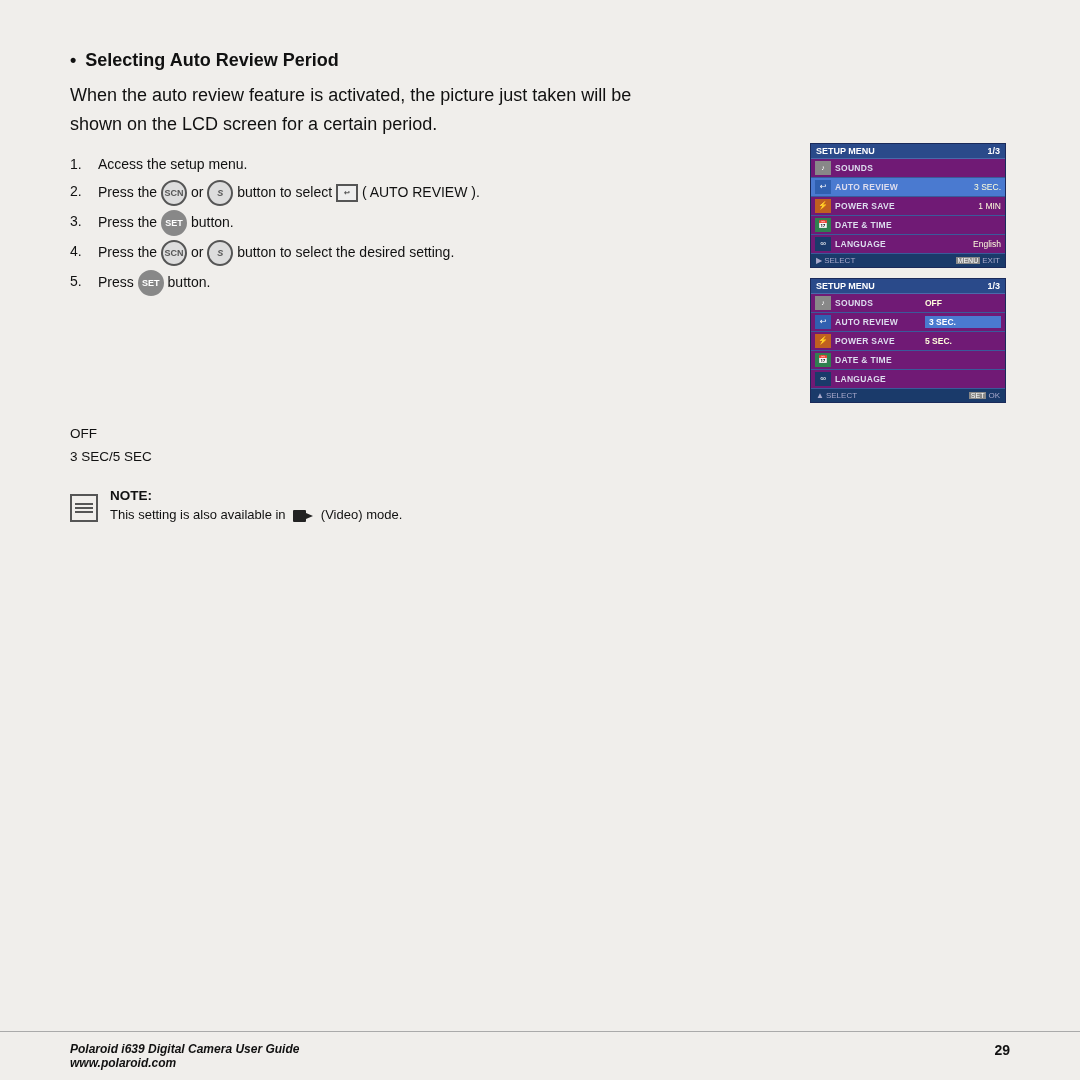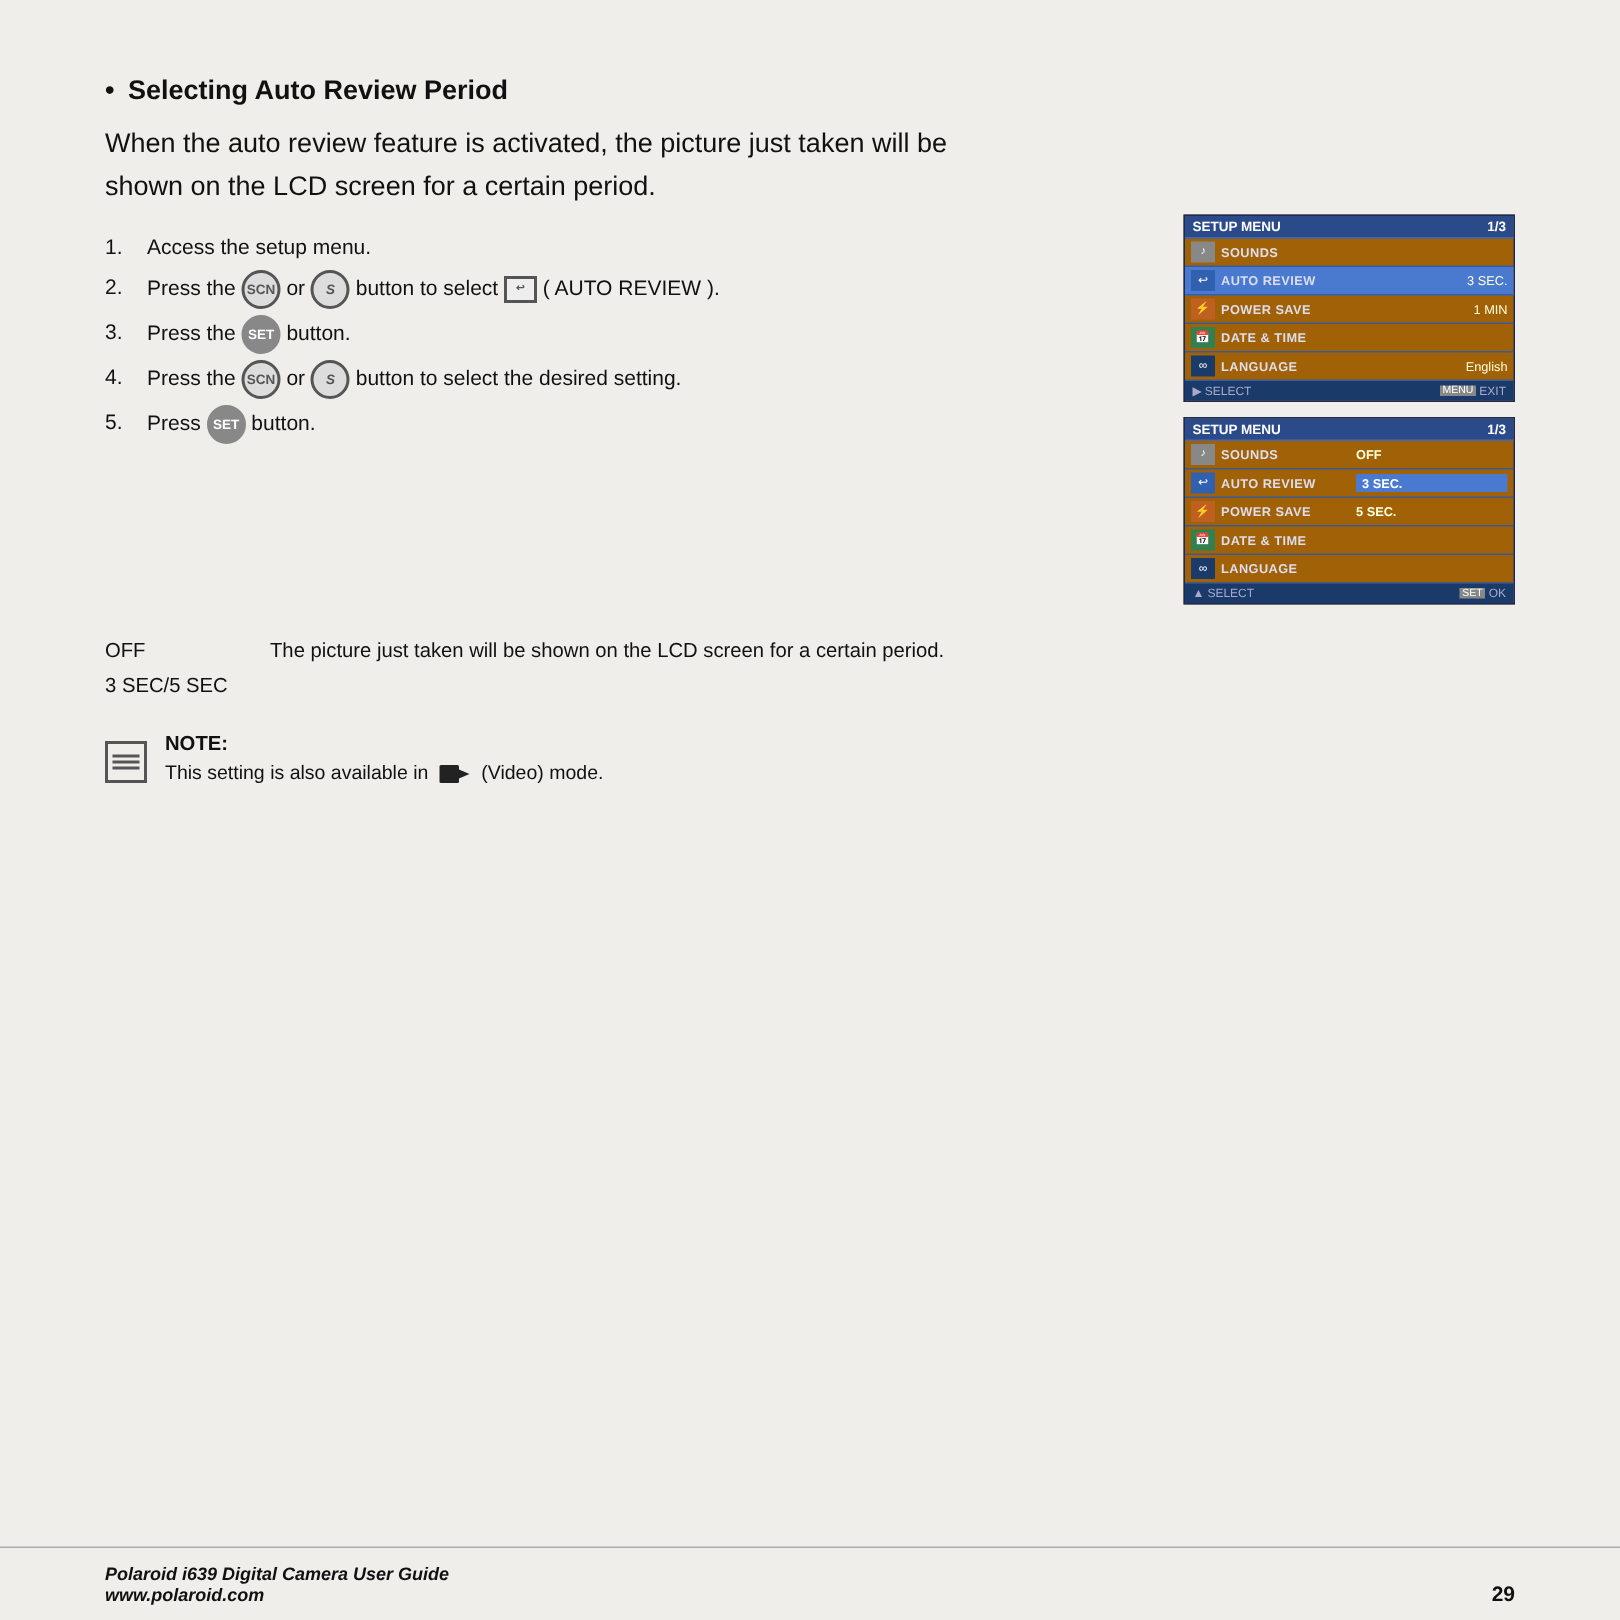--- a/index.html
+++ b/index.html
@@ -87,22 +87,22 @@
       height: 18px;
       border: 2px solid #555;
       font-size: 8px;
       font-weight: bold;
       color: #555;
       vertical-align: middle;
       background: #eee;
     }
     
     .menu-screen {
-      width: 221px;
-      background: #a16207;
+      width: 196px;
+      background: #701a75;
       border: 1px solid #1a2a5a;
       font-size: 9.5px;
       color: white;
     }
     .menu-header {
       background: #2a4a8a;
       display: flex;
       justify-content: space-between;
       padding: 2px 5px;
       font-size: 9px;
@@ -228,21 +228,21 @@
     
     .page-footer {
       position: absolute;
       bottom: 0;
       left: 0;
       right: 0;
       padding: 10px 70px;
       border-top: 1px solid #aaa;
       display: flex;
       justify-content: space-between;
-      align-items: flex-end;
+      align-items: flex-start;
       background: #f0eeeb;
     }
     .footer-left {
       font-size: 12px;
       font-style: italic;
       font-weight: bold;
     }
     .footer-right {
       font-size: 14px;
       font-weight: bold;
@@ -422,21 +422,20 @@
 
     </div>
   </div>
 
   <div class="off-section">
     <div>
       <div class="off-label">OFF</div>
       <div class="off-label">3 SEC/5 SEC</div>
     </div>
     <div>
-      <div>The picture just taken will be shown on the LCD screen for a certain period.</div>
     </div>
   </div>
 
   <div class="note-section">
     <div class="note-icon">
       <div class="note-line"></div>
       <div class="note-line"></div>
       <div class="note-line"></div>
     </div>
     <div class="note-content">

